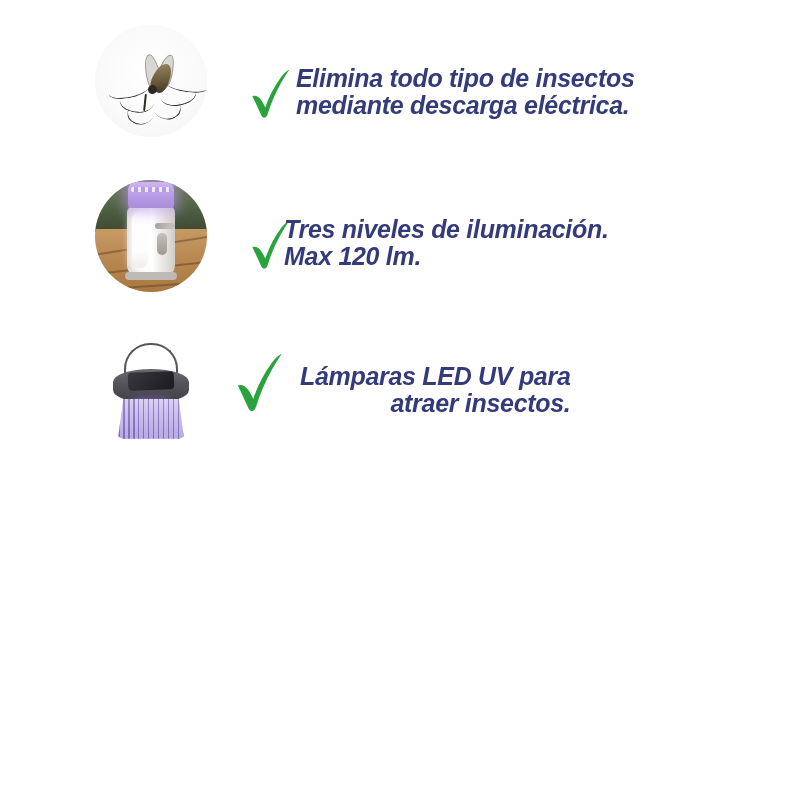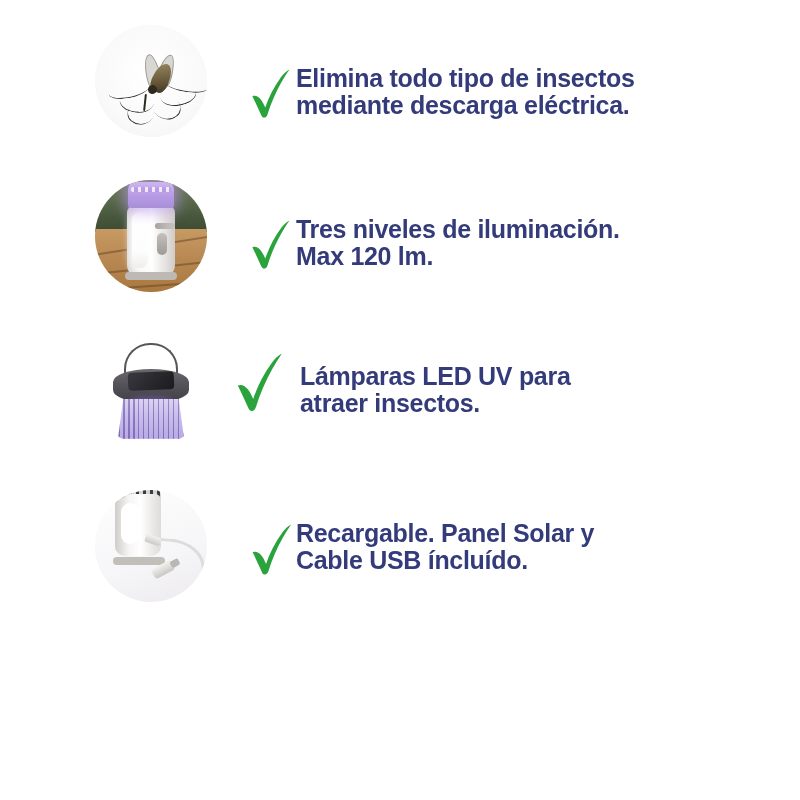--- a/index.html
+++ b/index.html
@@ -13,20 +13,21 @@
     overflow: hidden;
     font-family: "Liberation Sans", sans-serif;
     -webkit-font-smoothing: antialiased;
   }
 
   #feature-sheet {
     position: relative;
     width: 646px;
     height: 800px;
     background: #ffffff;
+    font-style: italic;
   }
 
   
   .feature-row {
     position: absolute;
     left: 0;
     width: 800px;
     height: 155px;
     display: block;
   }
@@ -308,22 +309,22 @@
   .feature-text {
     position: absolute;
     font-weight: 700;
     font-size: 25px;
     line-height: 27px;
     letter-spacing: -0.3px;
     white-space: pre-line;
     font-family: "Liberation Sans", sans-serif;
   }
   .row-1 .feature-text { left: 296px; top: 60px; }
-  .row-2 .feature-text { left: 296px; top: 56px; }
-  .row-3 .feature-text { left: 300px; top: 48px; }
+  .row-2 .feature-text { left: 284px; top: 56px; }
+  .row-3 .feature-text { left: 300px; top: 48px; text-align: right; }
   .row-4 .feature-text { left: 296px; top: 50px; }
   .row-5 .feature-text { left: 296px; top: 63px; }
 </style>
 </head>
 <body>
 
 <div id="feature-sheet" style="background: rgb(255, 255, 255);">
 
   <div class="feature-row row-1">
     <div class="media-circle">
@@ -388,36 +389,15 @@
     </div>
 
     <svg class="check-mark" viewBox="0 0 42 52">
       <path d="M2.4 27.2 C5.5 26.0 8.3 27.4 10.6 30.2 C12.4 32.4 13.8 35.1 15.3 38.6 C18.6 28.4 24.0 17.6 31.1 8.0 C33.5 4.7 36.2 2.0 39.4 0.4 C36.6 4.4 33.9 8.7 31.4 13.2 C25.9 23.1 21.1 33.8 17.6 45.3 C17.1 47.0 16.0 48.3 14.6 48.6 C13.2 48.9 12.1 48.1 11.4 46.6 C9.0 41.2 6.1 34.9 2.4 27.2 Z" fill="#2aa33c"></path>
     </svg>
 
     <div class="feature-text" style="color: rgb(52, 59, 122);"> Lámparas LED UV para
 atraer insectos.</div>
   </div>
 
-  <div class="feature-row row-4">
-    <div class="media-circle">
-      <div class="media-inner sc-usb">
-        <span class="usb-lantern-top"></span>
-        <span class="usb-lantern">
-          <span class="usb-lantern-win"></span>
-        </span>
-        <span class="usb-lantern-base"></span>
-        <span class="usb-cable"></span>
-        <span class="usb-plug-a"></span>
-        <span class="usb-plug-b"></span>
-      </div>
-    </div>
-
-    <svg class="check-mark" viewBox="0 0 42 52">
-      <path d="M2.4 27.2 C5.5 26.0 8.3 27.4 10.6 30.2 C12.4 32.4 13.8 35.1 15.3 38.6 C18.6 28.4 24.0 17.6 31.1 8.0 C33.5 4.7 36.2 2.0 39.4 0.4 C36.6 4.4 33.9 8.7 31.4 13.2 C25.9 23.1 21.1 33.8 17.6 45.3 C17.1 47.0 16.0 48.3 14.6 48.6 C13.2 48.9 12.1 48.1 11.4 46.6 C9.0 41.2 6.1 34.9 2.4 27.2 Z" fill="#2aa33c"></path>
-    </svg>
-
-    <div class="feature-text" style="color: rgb(52, 59, 122);">Recargable. Panel Solar y
-Cable USB íncluído.</div>
-  </div>
 
 
 </div>
 
 </body></html>

